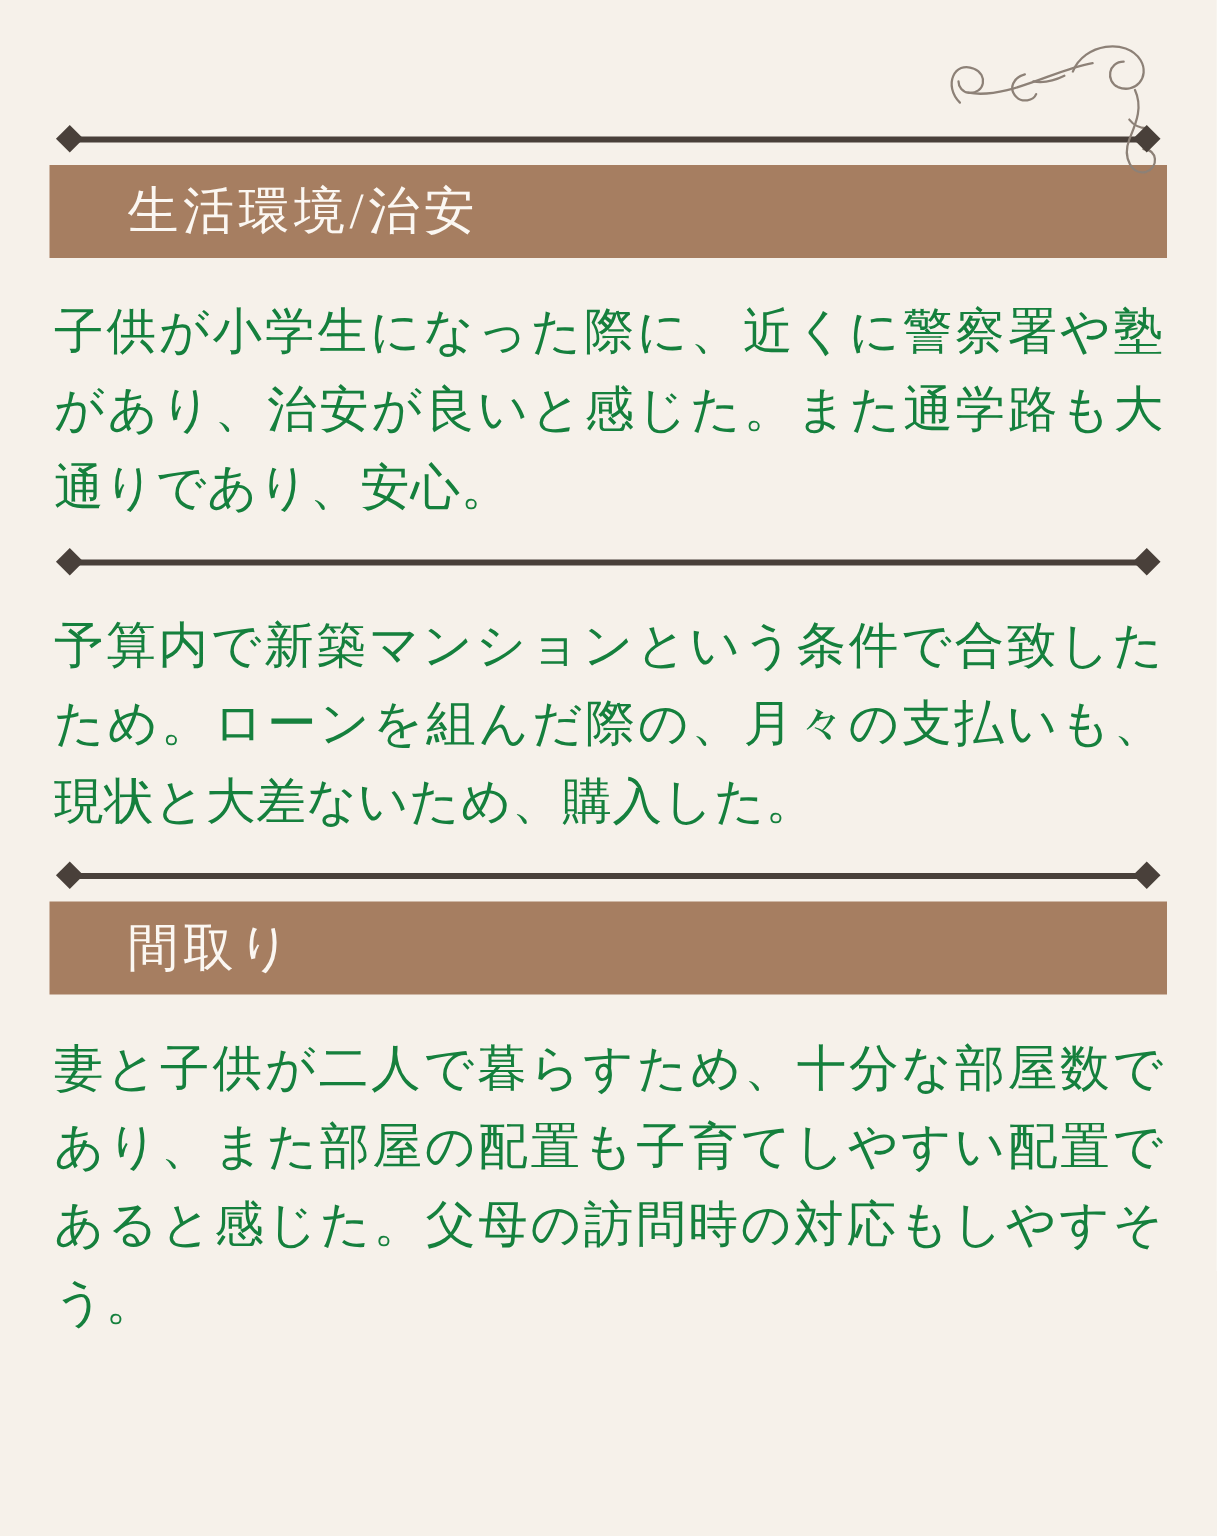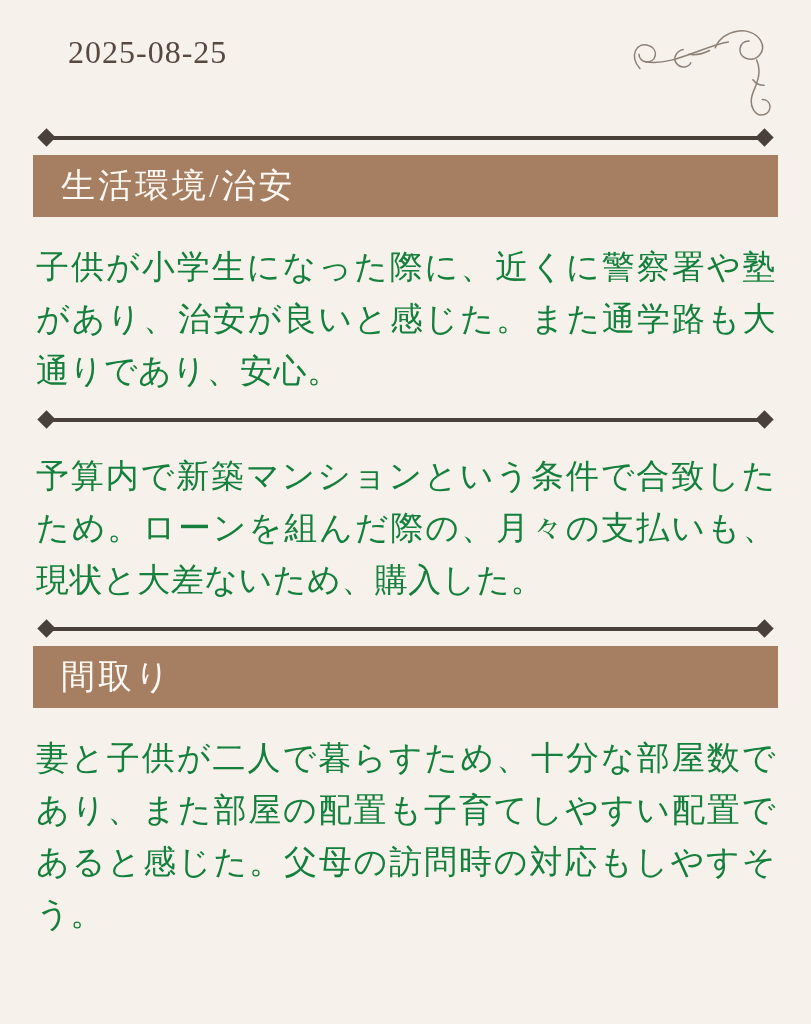--- a/index.html
+++ b/index.html
@@ -51,41 +51,40 @@
   .divider-2 { margin-top:16px; }
   .divider-3 { margin-top:16px; }
   
   .bar {
     margin:11px 33px 0 33px;
     height:62px;
     background:#a67e61;
     color:#fbf7f2;
     display:flex;
     align-items:center;
-    padding-left:28px;
+    padding-left:52px;
     font-size:34px;
     letter-spacing:3px;
   }
   
   .body-text {
     margin:24px 35px 0 36px;
     font-size:33px;
     line-height:52px;
     color:#15803d;
     letter-spacing:0.5px;
     text-align:justify;
   }
 </style>
 </head>
 <body>
 
 <div class="page">
 
   <div class="intro">
-    <div class="date">2025-08-25</div>
   </div>
 
   <svg class="flourish" viewBox="0 0 170 125" aria-hidden="true">
     <g fill="none" stroke="#8d8177" stroke-width="1.6" stroke-linecap="round">
       <path d="M18,64 C6,52 14,34 28,40 C38,44 36,58 24,57 C20,56.5 17,53 17,49"></path>
       <path d="M24,57 C52,62 86,40 112,36"></path>
       <path d="M98,42 C106,22 136,18 146,34 C153,46 142,58 130,53 C121,49 123,35 134,35"></path>
       <path d="M92,45 C84,49 76,50 70,49"></path>
       <path d="M64,44 C56,46 52,54 58,60 C62,64 70,63 72,58"></path>
       <path d="M142,55 C148,68 142,80 138,90 C133,103 140,116 150,113 C159,110 158,97 148,97"></path>

